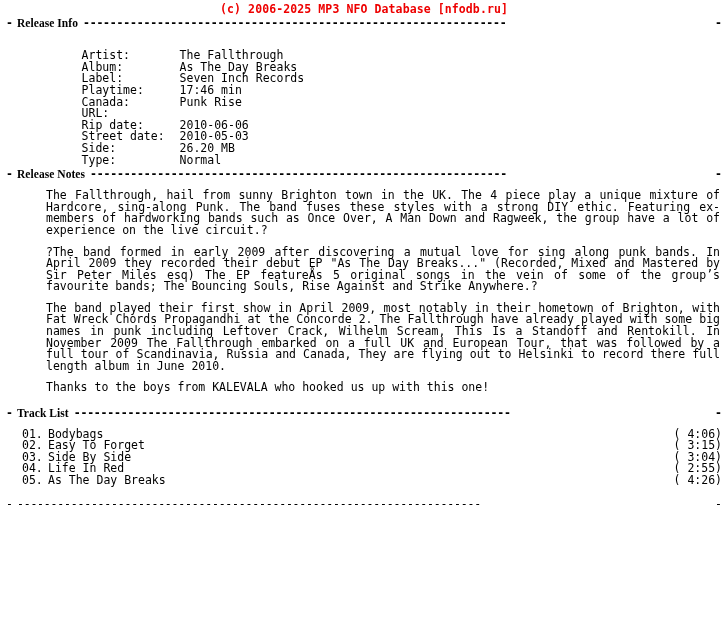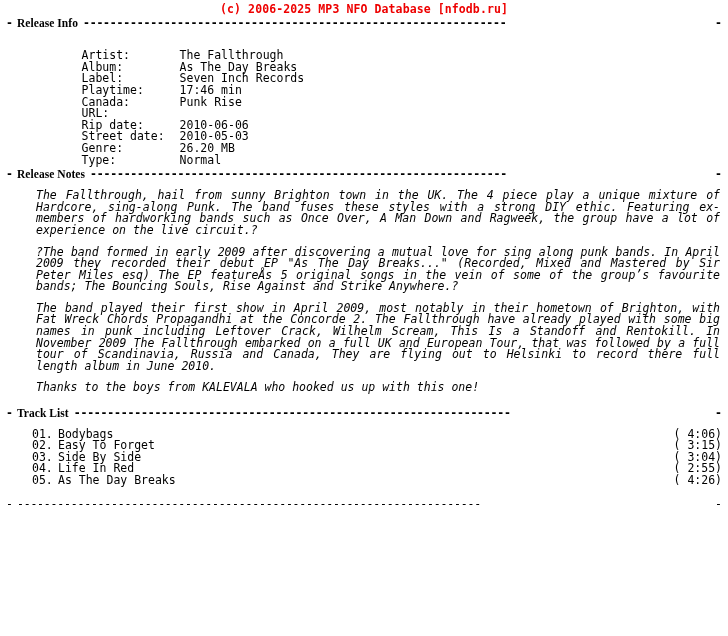--- a/index.html
+++ b/index.html
@@ -64,36 +64,35 @@
     line-height: 11.6px;
   }
   .info-row .lbl {
     display: inline-block;
     width: 98px;
   }
   .info-row .val { display: inline; }
 
   
   .notes-block {
-    padding-left: 36px;
+    padding-left: 46px;
     padding-right: 8px;
     padding-top: 10px;
-    font-style: italic;
   }
   .para {
     margin: 0 0 10px 0;
     white-space: pre-wrap;
     word-spacing: 0px;
   }
   .para:last-child { margin-bottom: 0; }
   .para.justified { text-align: justify; text-align-last: left; }
 
   
   .tracks-block {
-    padding-left: 32px;
+    padding-left: 22px;
     padding-right: 6px;
     padding-top: 9px;
   }
   .track-row {
     display: flex;
     white-space: pre;
     height: 11.6px;
     line-height: 11.6px;
   }
   .track-row .t-num { width: 26px; flex: 0 0 auto; }
@@ -151,21 +150,21 @@
     <div class="info-row">
       <span class="lbl">URL:</span><span class="val"></span>
     </div>
     <div class="info-row">
       <span class="lbl">Rip date:</span><span class="val">2010-06-06</span>
     </div>
     <div class="info-row">
       <span class="lbl">Street date:</span><span class="val">2010-05-03</span>
     </div>
     <div class="info-row">
-      <span class="lbl">Genre:</span><span class="val">26.20 MB</span>
+      <span class="lbl">Side:</span><span class="val">26.20 MB</span>
     </div>
     <div class="info-row">
       <span class="lbl">Type:</span><span class="val">Normal</span>
     </div>
   </div>
 
   <div class="spacer-md"></div>
 
   <div class="section-head">
     <span class="dash-left">-</span>

